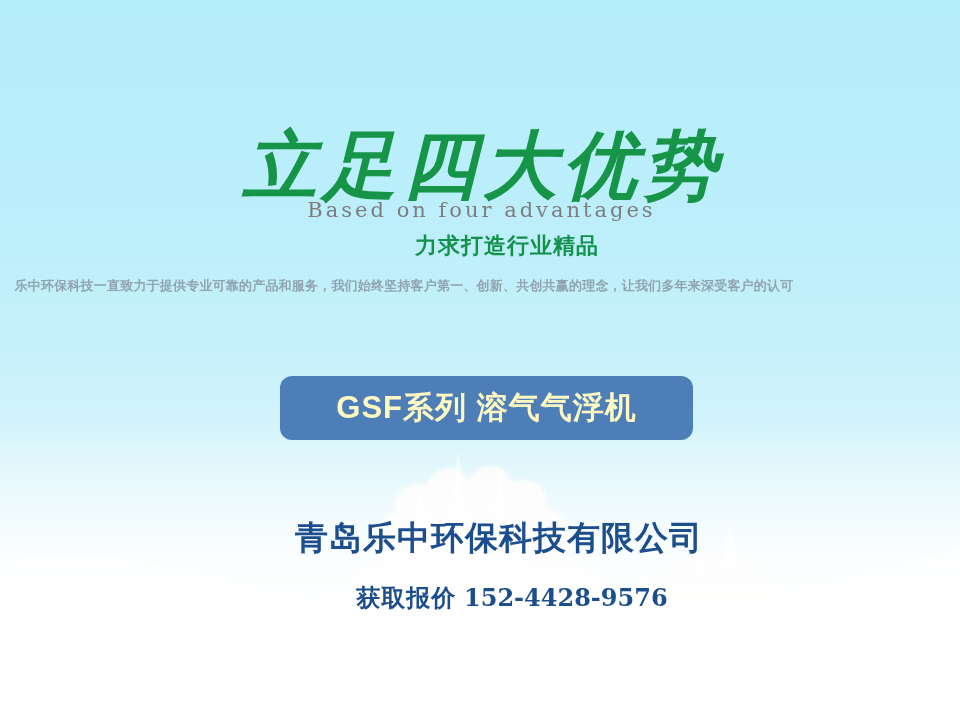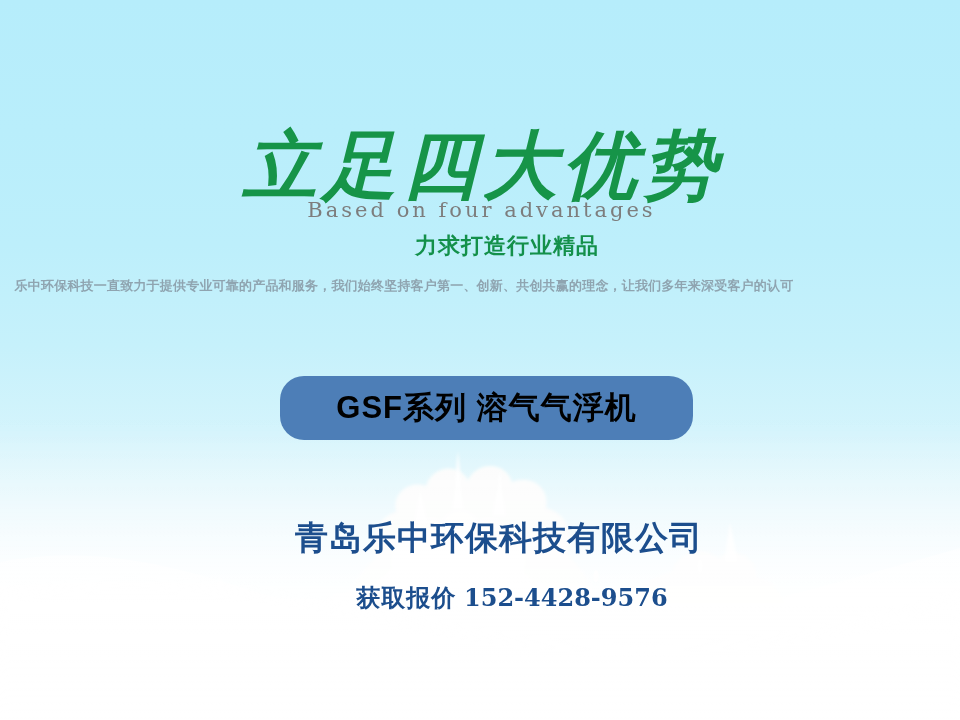--- a/index.html
+++ b/index.html
@@ -114,23 +114,23 @@
     white-space: nowrap;
   }
 
   .product-button {
     position: absolute;
     left: 280px;
     top: 376px;
     width: 413px;
     height: 64px;
     border: none;
-    border-radius: 24px;
+    border-radius: 12px;
     background: #4d7eb7;
-    color: #000000;
+    color: #fef9c3;
     font-family: "Liberation Sans", "DejaVu Sans", sans-serif;
     font-size: 31px;
     font-weight: 700;
     letter-spacing: 1px;
     cursor: pointer;
     padding: 0;
     display: flex;
     align-items: center;
     justify-content: center;
     white-space: nowrap;

